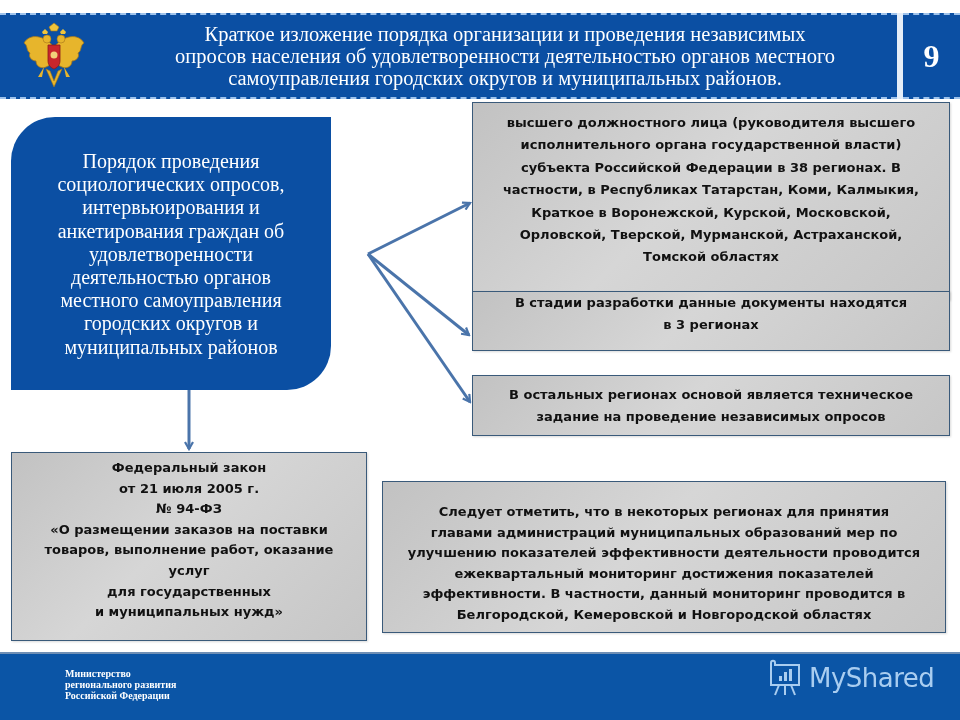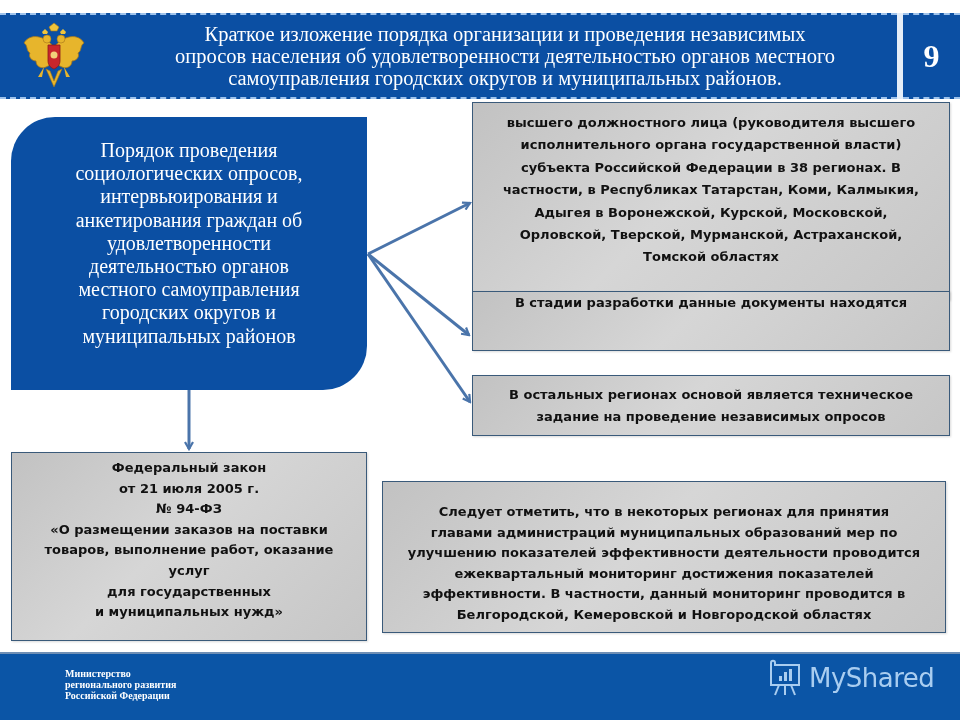--- a/index.html
+++ b/index.html
@@ -36,25 +36,25 @@
     }
     .header-title {
       position: absolute; left: 120px; top: 8px; width: 770px;
       color: #ffffff; font-family: "Liberation Serif", serif; font-size: 20.5px; line-height: 22px;
       text-align: center;
     }
     .header-title span { display: block; white-space: nowrap; }
 
     
     .main-box {
-      position: absolute; left: 11px; top: 117px; width: 356px; height: 273px;
+      position: absolute; left: 11px; top: 117px; width: 320px; height: 273px;
       background: #0b4fa3;
       border-radius: 44px 0 44px 0;
       color: #ffffff; font-family: "Liberation Serif", serif; font-size: 20px; line-height: 23.2px;
-      text-align: center; padding-top: 22px;
+      text-align: center; padding-top: 33px;
     }
     .main-box span { display: block; white-space: nowrap; }
 
     
     .gbox {
       position: absolute;
       background: linear-gradient(135deg, #c2c2c2 0%, #d6d6d6 45%, #c6c6c6 100%);
       border: 1.5px solid #3a5a7a;
       color: #111; text-align: center;
       font-family: "DejaVu Sans", sans-serif; font-weight: bold;
@@ -145,27 +145,28 @@
   <span>местного самоуправления</span>
   <span>городских округов и</span>
   <span>муниципальных районов</span>
 </div>
 
 <div class="gbox box-approved">
   <span>высшего должностного лица (руководителя высшего</span>
   <span>исполнительного органа государственной власти)</span>
   <span>субъекта Российской Федерации в 38 регионах. В</span>
   <span>частности, в Республиках Татарстан, Коми, Калмыкия,</span>
-  <span>Адыгея в Воронежской, Курской, Московской,</span>
+  <span>Краткое в Воронежской, Курской, Московской,</span>
   <span>Орловской, Тверской, Мурманской, Астраханской,</span>
   <span>Томской областях</span>
 </div>
 
 <div class="gbox box-development">
   <span>В стадии разработки данные документы находятся</span>
+  <span>в 3 регионах</span>
 </div>
 
 <div class="gbox box-other">
   <span>В остальных регионах основой является техническое</span>
   <span>задание на проведение независимых опросов</span>
 </div>
 
 <div class="gbox box-law">
   <span>Федеральный закон</span>
   <span>от 21 июля 2005 г.</span>

